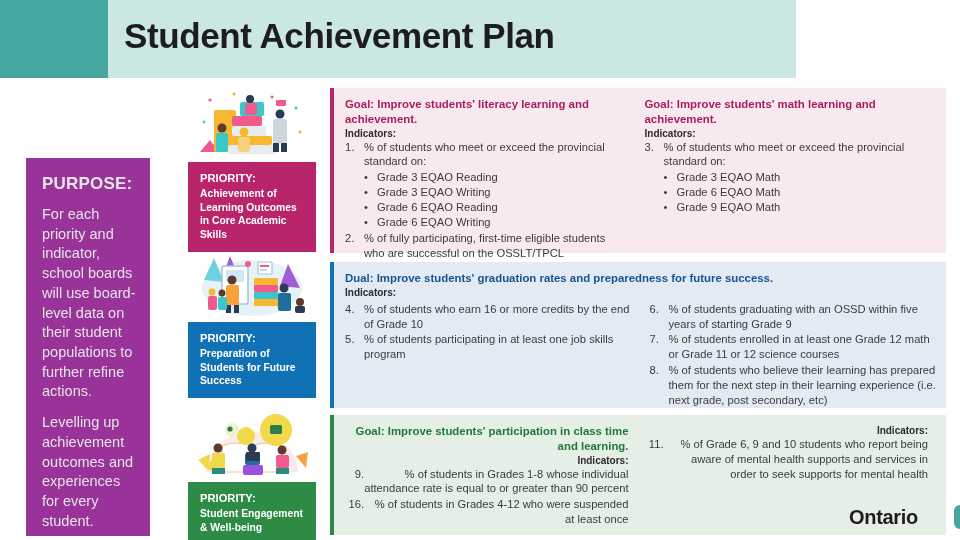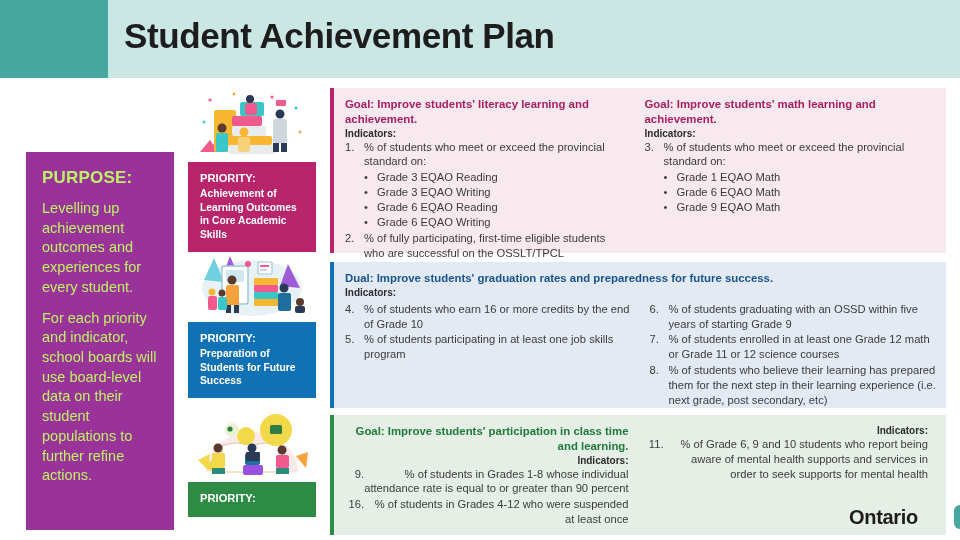--- a/index.html
+++ b/index.html
@@ -5,32 +5,32 @@
   * { box-sizing: border-box; margin: 0; padding: 0; }
   html, body {
     width: 960px; height: 540px;
     background: #ffffff;
     font-family: "Liberation Sans", sans-serif;
     overflow: hidden;
   }
   #page { position: relative; width: 960px; height: 540px; background:#fff; }
 
   
-  .header { position:absolute; left:0; top:0; width:960px; height:78px; background:#cbe7e3; }
+  .header { position:absolute; left:0; top:0; width:796px; height:78px; background:#cbe7e3; }
   .header-block { position:absolute; left:0; top:0; width:108px; height:78px; background:#45a79e; }
   .header-title {
     position:absolute; left:124px; top:16px;
     font-size:35px; font-weight:bold; color:#1d1d1d;
     letter-spacing:-0.4px;
   }
 
   
   .purpose {
-    position:absolute; left:26px; top:152px; width:148px; height:378px;
-    background:#993399; color:#bef264; padding:16px 14px 10px 16px;
+    position:absolute; left:26px; top:158px; width:124px; height:378px;
+    background:#993399; color:#e5e5e5; padding:16px 14px 10px 16px;
   }
   .purpose-title { font-size:17px; font-weight:bold; margin-bottom:11px; letter-spacing:0.2px; }
   .purpose-p { font-size:14.5px; line-height:1.36; margin-bottom:11px; }
 
   
   .pcol { position:absolute; left:188px; width:128px; }
   .illus { width:128px; height:74px; display:block; }
   .pbox { width:128px; color:#fff; padding:9px 9px 10px 12px; font-size:10.3px; font-weight:bold; line-height:1.33; }
   .pbox .ptitle { font-size:11.2px; display:block; margin-bottom:1px; }
   .p1 { background:#b9256a; }
@@ -85,22 +85,22 @@
 
 <div id="page">
 
   <div class="header">
     <div class="header-block"></div>
     <div class="header-title">Student Achievement Plan</div>
   </div>
 
   <div class="purpose">
     <div class="purpose-title">PURPOSE:</div>
+    <div class="purpose-p">For each priority and indicator, school boards will use board-level data on their student populations to further refine actions.</div>
     <div class="purpose-p">Levelling up achievement outcomes and experiences for every student.</div>
-    <div class="purpose-p">For each priority and indicator, school boards will use board-level data on their student populations to further refine actions.</div>
   </div>
 
   <div class="pcol" style="top:88px;">
     <svg class="illus" viewBox="0 0 128 74">
       <circle cx="22" cy="12" r="1.6" fill="#f05a8c"></circle>
         <circle cx="46" cy="6" r="1.4" fill="#f7a23b"></circle>
       <circle cx="84" cy="9" r="1.6" fill="#f05a8c"></circle>
         <circle cx="108" cy="20" r="1.5" fill="#3bc7c7"></circle>
       <circle cx="16" cy="34" r="1.4" fill="#3bc7c7"></circle>
         <circle cx="112" cy="44" r="1.4" fill="#f7a23b"></circle>
@@ -184,20 +184,21 @@
       <circle cx="64" cy="40" r="4.5" fill="#2b3a55"></circle>
         <rect x="57" y="45" width="15" height="12" rx="2" fill="#1f6f9e"></rect>
       <rect x="55" y="57" width="20" height="10" rx="2" fill="#9b51e0"></rect>
       <rect x="58" y="44" width="14" height="9" rx="1" fill="#2b3a55"></rect>
       <circle cx="94" cy="42" r="4.5" fill="#5c3a2e"></circle>
         <rect x="88" y="47" width="13" height="13" rx="2" fill="#f05a8c"></rect>
       <rect x="88" y="60" width="13" height="6" fill="#2e8b7a"></rect>
     </svg>
     <div class="pbox p3">
       <span class="ptitle">PRIORITY:</span>
+      <span>Student Engagement &amp; Well-being</span>
     </div>
   </div>
 
   <div class="panel" id="panel-lit">
     <div class="bar"></div>
     <div class="cols">
       <div class="col">
         <div class="goal">Goal: Improve students' literacy learning and achievement.</div>
         <div class="ind-label">Indicators:</div>
         <ol class="ind">
@@ -235,21 +236,21 @@
         <div class="goal">Goal: Improve students' math learning and achievement.</div>
         <div class="ind-label">Indicators:</div>
         <ol class="ind">
           <li>
             <span class="num">3.</span>
             <span class="txt">
               <span>% of students who meet or exceed the provincial standard on:</span>
               <ul class="sub">
                 <li>
                     <span class="dot">•</span>
-                    <span>Grade 1 EQAO Math</span>
+                    <span>Grade 3 EQAO Math</span>
                   </li>
                 <li>
                     <span class="dot">•</span>
                     <span>Grade 6 EQAO Math</span>
                   </li>
                 <li>
                     <span class="dot">•</span>
                     <span>Grade 9 EQAO Math</span>
                   </li>
               </ul>

